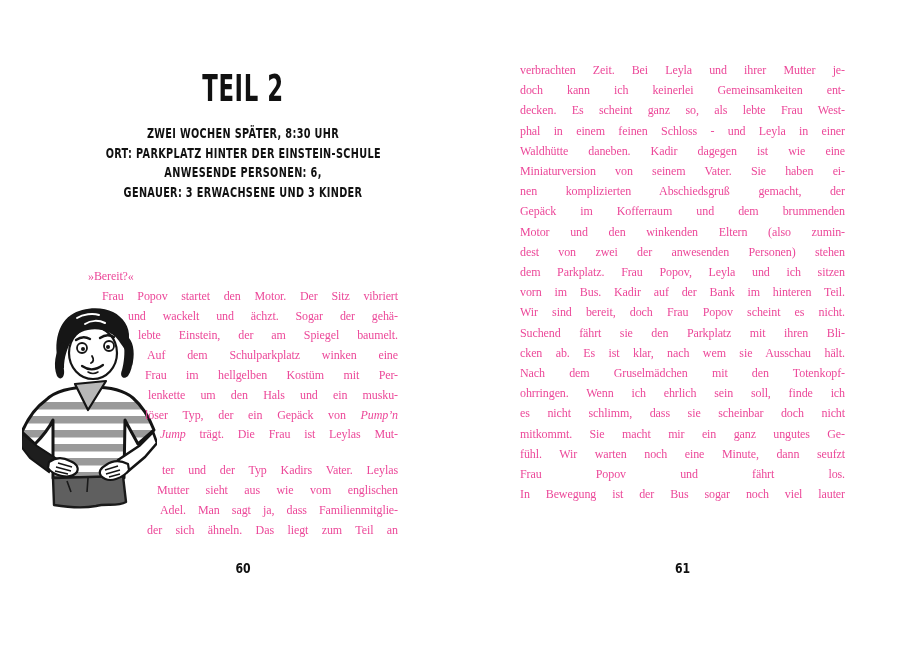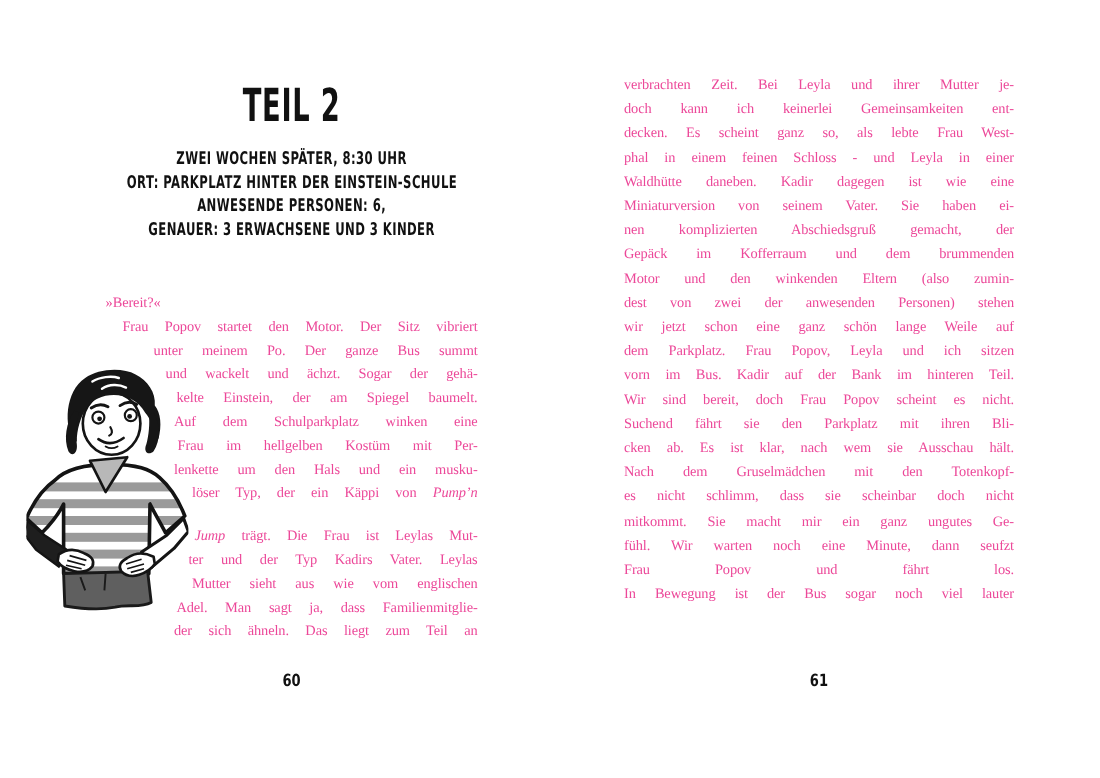--- a/index.html
+++ b/index.html
@@ -60,21 +60,21 @@
   }
   .body-left  { left: 88px;  top: 243px; width: 310px; line-height: 19.8px; }
   .body-right { left: 520px; top: 60px;  width: 325px; line-height: 20.2px; }
   .line {
     text-align: justify;
     text-align-last: justify;
   }
   .em { font-style: italic; }
 
   
-  .body-left .line:nth-child(1)  { text-align: left; text-align-last: auto; }
+  .body-left .line:nth-child(1)  { text-align: left; text-align-last: auto; margin-top: 24px; }
   .body-left .line:nth-child(2)  { text-indent: 14px; }
   .body-left .line:nth-child(3)  { padding-left: 40px; }
   .body-left .line:nth-child(4)  { padding-left: 50px; }
   .body-left .line:nth-child(5)  { padding-left: 59px; }
   .body-left .line:nth-child(6)  { padding-left: 57px; }
   .body-left .line:nth-child(7)  { padding-left: 60px; }
   .body-left .line:nth-child(8)  { padding-left: 57px; }
   .body-left .line:nth-child(9)  { padding-left: 72px; }
   .body-left .line:nth-child(10) { padding-left: 74px; margin-top: 16px; }
   .body-left .line:nth-child(11) { padding-left: 69px; }
@@ -168,27 +168,26 @@
       <circle cx="87" cy="40" r="5" fill="#ffffff" stroke="#141414" stroke-width="1.8"></circle>
       <circle cx="86" cy="41" r="2" fill="#141414"></circle>
       <path d="M70,50 Q73,55 69,57" fill="none" stroke="#141414" stroke-width="1.8" stroke-linecap="round"></path>
       <path d="M60,60 Q70,67 81,59" fill="none" stroke="#141414" stroke-width="2.2" stroke-linecap="round"></path>
       <path d="M66,66 Q71,69 76,66" fill="none" stroke="#141414" stroke-width="1.5" stroke-linecap="round"></path>
     </svg>
 
     <div class="body-col body-left">
         <div class="line"><span>»Bereit?«</span></div>
         <div class="line"><span>Frau Popov startet den Motor. Der Sitz vibriert</span></div>
-        <div class="line"><span>unter meinem Po. Der ganze Bus summt</span></div>
         <div class="line"><span>und wackelt und ächzt. Sogar der gehä-</span></div>
-        <div class="line"><span>kelte Einstein, der am Spiegel baumelt.</span></div>
+        <div class="line"><span>lebte Einstein, der am Spiegel baumelt.</span></div>
         <div class="line"><span>Auf dem Schulparkplatz winken eine</span></div>
         <div class="line"><span>Frau im hellgelben Kostüm mit Per-</span></div>
         <div class="line"><span>lenkette um den Hals und ein musku-</span></div>
-        <div class="line"><span>löser Typ, der ein Käppi von </span><span class="em">Pump’n</span></div>
+        <div class="line"><span>löser Typ, der ein Gepäck von </span><span class="em">Pump’n</span></div>
         <div class="line"><span class="em">Jump</span><span> trägt. Die Frau ist Leylas Mut-</span></div>
         <div class="line"><span>ter und der Typ Kadirs Vater. Leylas</span></div>
         <div class="line"><span>Mutter sieht aus wie vom englischen</span></div>
         <div class="line"><span>Adel. Man sagt ja, dass Familienmitglie-</span></div>
         <div class="line"><span>der sich ähneln. Das liegt zum Teil an</span></div>
       </div>
 
     <div class="display page-number pn-left">60</div>
   </div>
 
@@ -198,27 +197,27 @@
         <div class="line"><span>verbrachten Zeit. Bei Leyla und ihrer Mutter je-</span></div>
         <div class="line"><span>doch kann ich keinerlei Gemeinsamkeiten ent-</span></div>
         <div class="line"><span>decken. Es scheint ganz so, als lebte Frau West-</span></div>
         <div class="line"><span>phal in einem feinen Schloss - und Leyla in einer</span></div>
         <div class="line"><span>Waldhütte daneben. Kadir dagegen ist wie eine</span></div>
         <div class="line"><span>Miniaturversion von seinem Vater. Sie haben ei-</span></div>
         <div class="line"><span>nen komplizierten Abschiedsgruß gemacht, der</span></div>
         <div class="line"><span>Gepäck im Kofferraum und dem brummenden</span></div>
         <div class="line"><span>Motor und den winkenden Eltern (also zumin-</span></div>
         <div class="line"><span>dest von zwei der anwesenden Personen) stehen</span></div>
-        <div class="line"><span>wir jetzt schon eine ganz schön lange Weile auf</span></div>
         <div class="line"><span>dem Parkplatz. Frau Popov, Leyla und ich sitzen</span></div>
         <div class="line"><span>vorn im Bus. Kadir auf der Bank im hinteren Teil.</span></div>
         <div class="line"><span>Wir sind bereit, doch Frau Popov scheint es nicht.</span></div>
         <div class="line"><span>Suchend fährt sie den Parkplatz mit ihren Bli-</span></div>
         <div class="line"><span>cken ab. Es ist klar, nach wem sie Ausschau hält.</span></div>
         <div class="line"><span>Nach dem Gruselmädchen mit den Totenkopf-</span></div>
+        <div class="line"><span>ohrringen. Wenn ich ehrlich sein soll, finde ich</span></div>
         <div class="line"><span>es nicht schlimm, dass sie scheinbar doch nicht</span></div>
         <div class="line"><span>mitkommt. Sie macht mir ein ganz ungutes Ge-</span></div>
         <div class="line"><span>fühl. Wir warten noch eine Minute, dann seufzt</span></div>
         <div class="line"><span>Frau Popov und fährt los.</span></div>
         <div class="line"><span>In Bewegung ist der Bus sogar noch viel lauter</span></div>
       </div>
 
     <div class="display page-number pn-right">61</div>
   </div>
 

